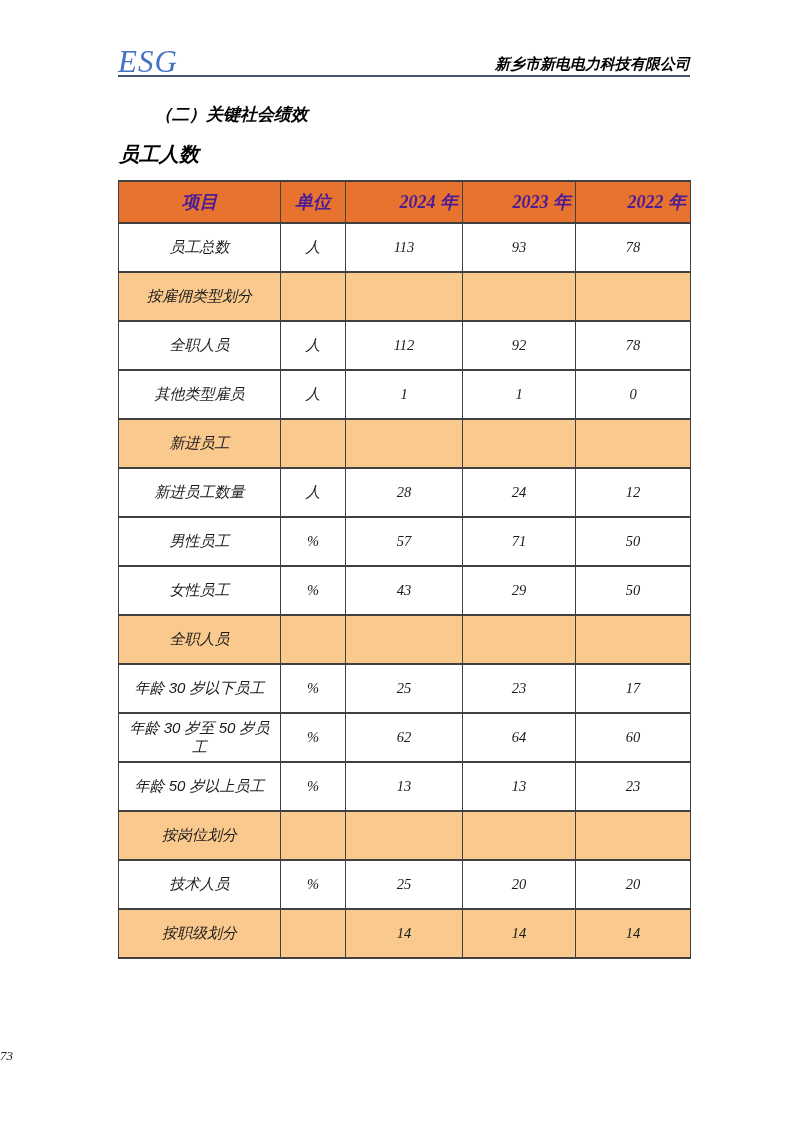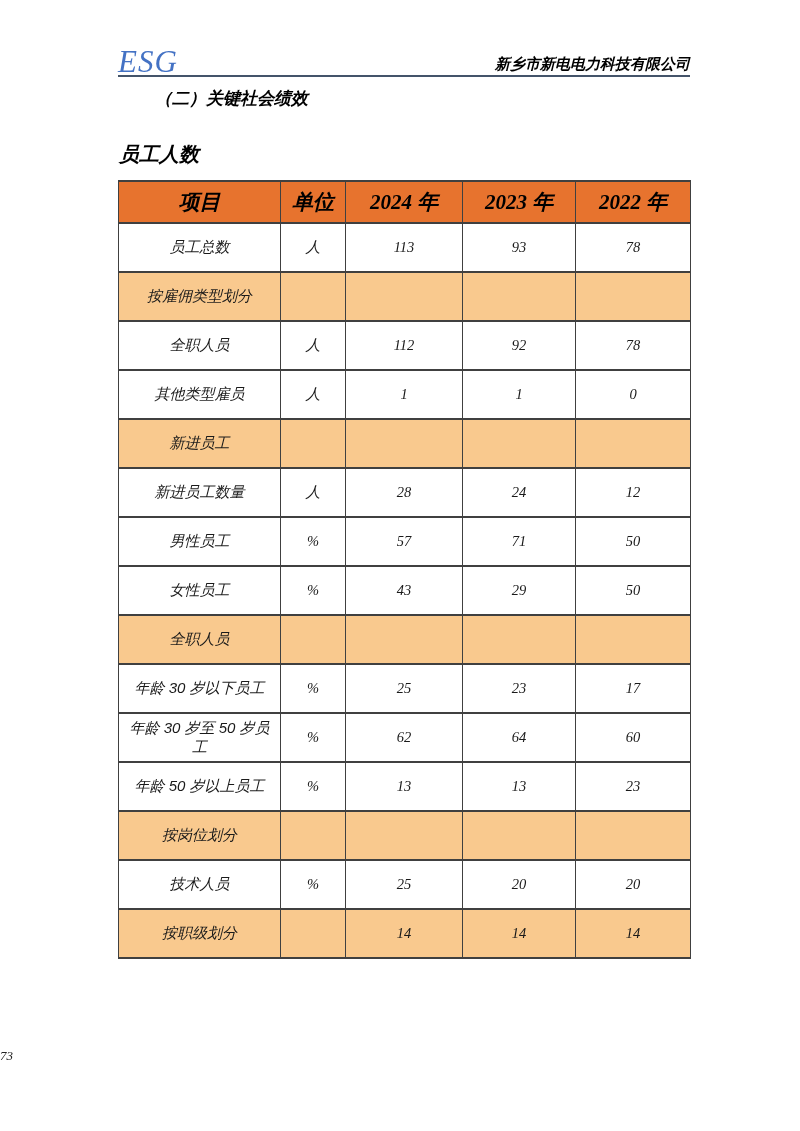--- a/index.html
+++ b/index.html
@@ -42,21 +42,21 @@
   .company {
     font-size: 15px;
     font-weight: 700;
     color: #000000;
   }
 
   
   .section-title {
     position: absolute;
     left: 155px;
-    top: 87px;
+    top: 103px;
     margin: 0;
     font-size: 17px;
     font-weight: 700;
     color: #000000;
   }
   .table-title {
     position: absolute;
     left: 119px;
     top: 141px;
     margin: 0;
@@ -81,27 +81,28 @@
     border-top: 2px solid var(--border-color, #404040);
     border-bottom: 2px solid var(--border-color, #404040);
     text-align: center;
     vertical-align: middle;
     padding: 0 4px;
     overflow: hidden;
   }
   .emp-table thead th {
     background: var(--header-orange, #E7732E);
     height: 40px;
-    font-size: 21px;
-    font-weight: 700;
-    color: #000000;
+    font-size: 18px;
+    font-weight: 700;
+    color: #4c1d95;
   }
   .emp-table thead th.col-num {
     font-family: "Liberation Serif", serif;
     font-weight: 700;
+    text-align: right;
   }
   .emp-table tbody td {
     height: 47px;
     font-size: 15px;
     background: #ffffff;
   }
   .emp-table tbody td.col-num,
   .emp-table tbody td.col-unit {
     font-family: "Liberation Serif", serif;
     font-size: 14.5px;

